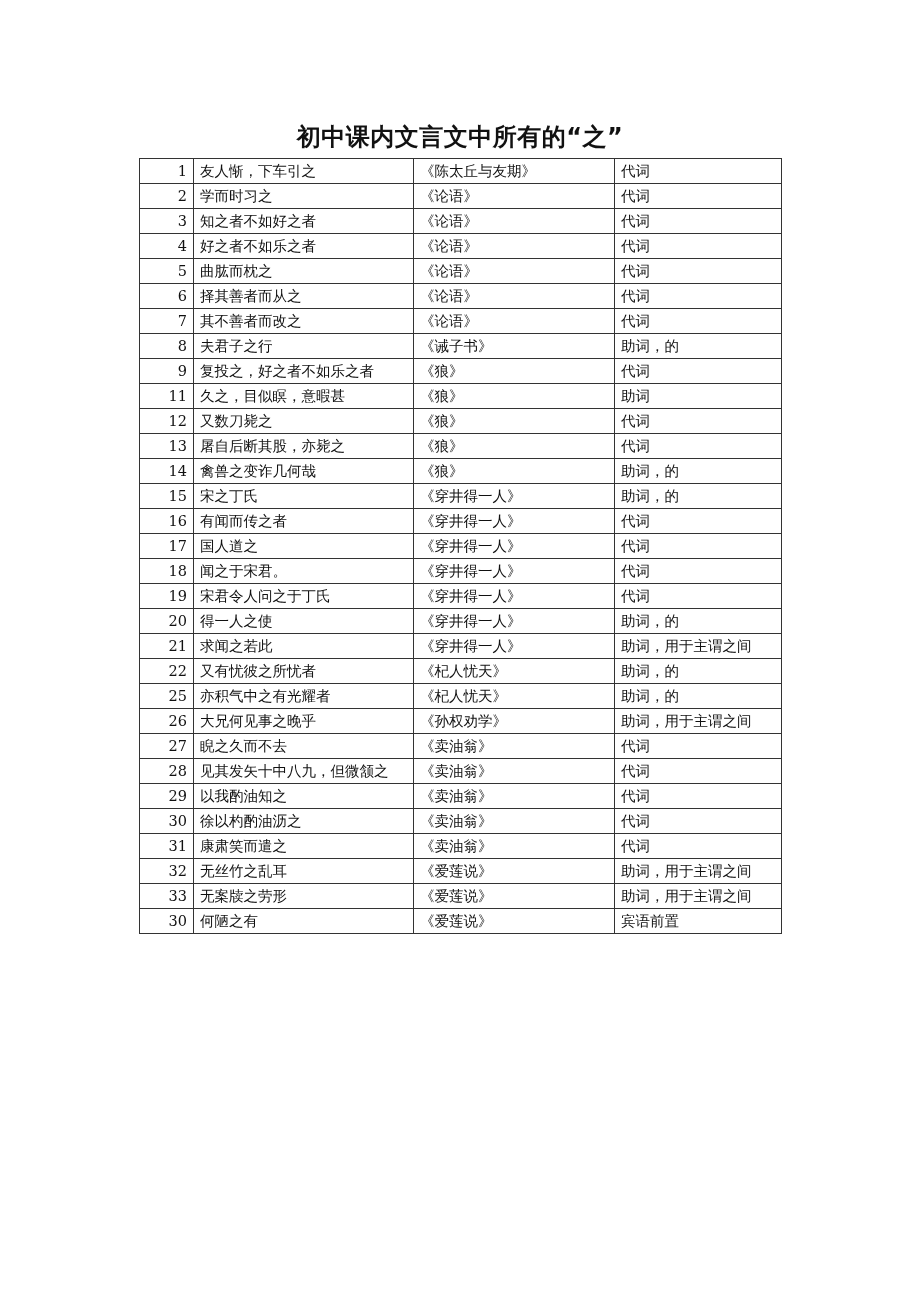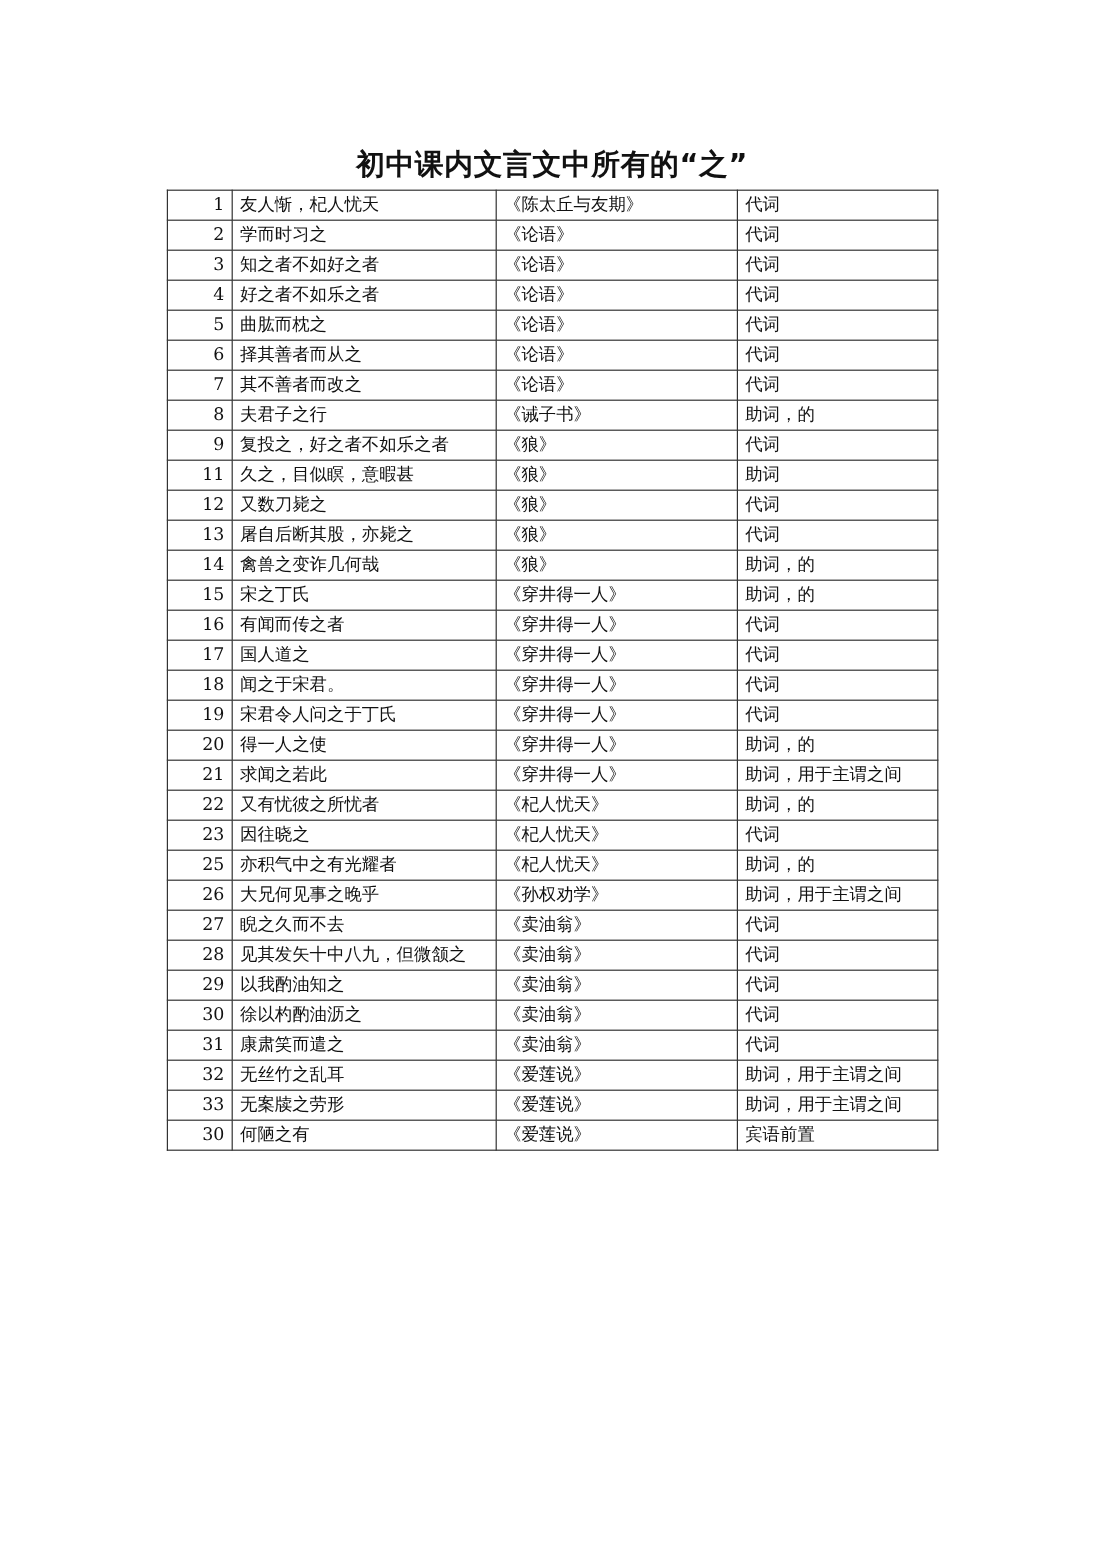--- a/index.html
+++ b/index.html
@@ -21,21 +21,21 @@
 <table class="main">
   <colgroup>
       <col class="c1">
       <col class="c2">
       <col class="c3">
       <col class="c4">
     </colgroup>
   <tbody id="tbody">
       <tr>
         <td class="num">1</td>
-        <td class="sent">友人惭，杞人忧天</td>
+        <td class="sent">友人惭，下车引之</td>
         <td class="src">《陈太丘与友期》</td>
         <td class="typ">代词</td>
       </tr>
       <tr>
         <td class="num">2</td>
         <td class="sent">学而时习之</td>
         <td class="src">《论语》</td>
         <td class="typ">代词</td>
       </tr>
       <tr>
@@ -144,26 +144,20 @@
         <td class="num">21</td>
         <td class="sent">求闻之若此</td>
         <td class="src">《穿井得一人》</td>
         <td class="typ">助词，用于主谓之间</td>
       </tr>
       <tr>
         <td class="num">22</td>
         <td class="sent">又有忧彼之所忧者</td>
         <td class="src">《杞人忧天》</td>
         <td class="typ">助词，的</td>
-      </tr>
-      <tr>
-        <td class="num">23</td>
-        <td class="sent">因往晓之</td>
-        <td class="src">《杞人忧天》</td>
-        <td class="typ">代词</td>
       </tr>
       <tr>
         <td class="num">25</td>
         <td class="sent">亦积气中之有光耀者</td>
         <td class="src">《杞人忧天》</td>
         <td class="typ">助词，的</td>
       </tr>
       <tr>
         <td class="num">26</td>
         <td class="sent">大兄何见事之晚乎</td>

